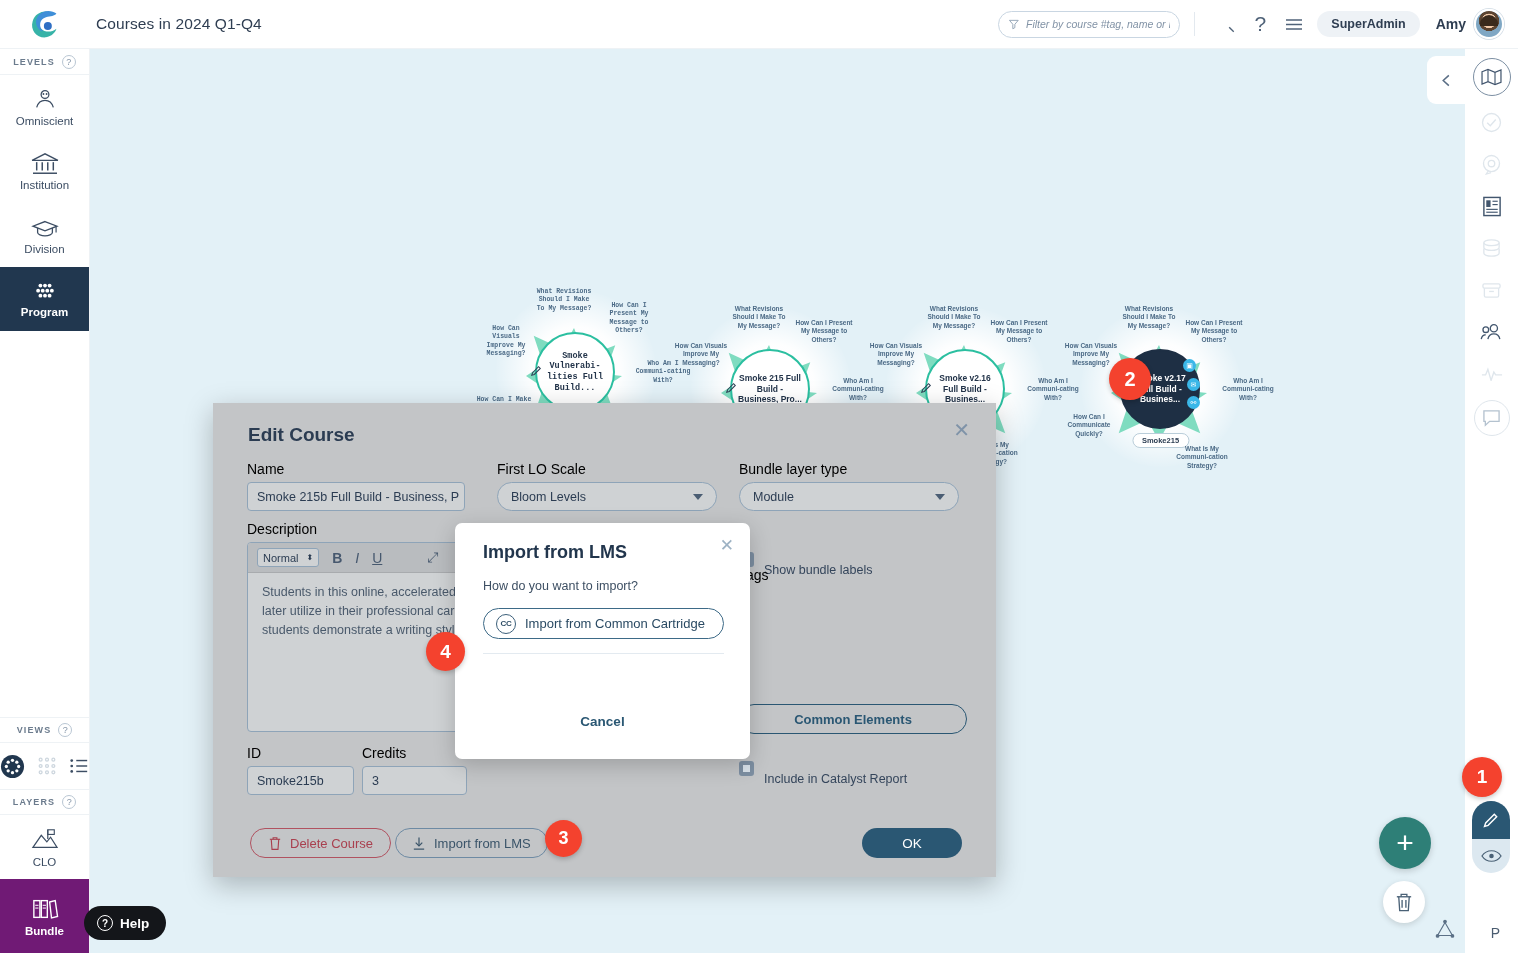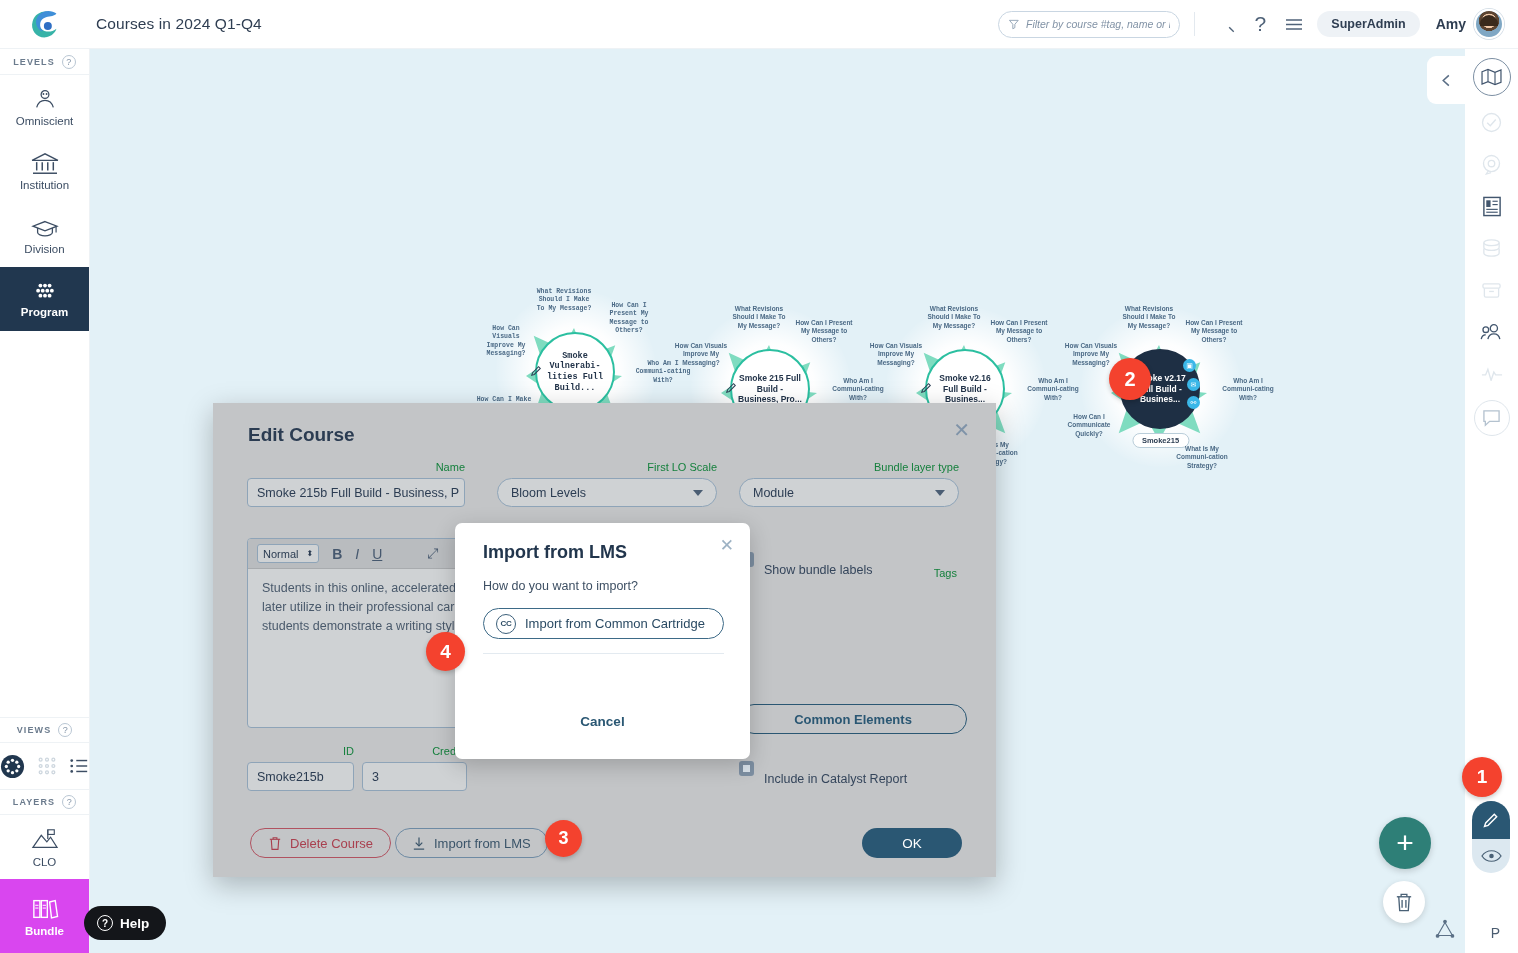--- a/index.html
+++ b/index.html
@@ -69,21 +69,21 @@
     width: 14px; height: 14px; border-radius: 50%; border: 1px solid #b9c6d3;
     color: #8495a8; font-size: 9px; display: flex; align-items: center; justify-content: center;
   }
   .sb-item {
     height: 64px; display: flex; flex-direction: column; align-items: center;
     justify-content: center; gap: 3px; color: #3c4d63;
   }
   .sb-item .lbl { font-size: 11.5px; color: #3c4d63; }
   .sb-item.active { background: #21374f; }
   .sb-item.active .lbl { color: #ffffff; font-weight: bold; }
-  .sb-item.active-teal { background: #d946ef; }
+  .sb-item.active-teal { background: #701a75; }
   .sb-item.active-teal .lbl { color: #ffffff; font-weight: bold; }
   .sb-views-row { height: 46px; display: flex; align-items: center; justify-content: center; gap: 12px; }
   .sb-spacer { flex: 1; }
 
   
   .canvas {
     position: absolute; left: 90px; top: 49px; width: 1428px; height: 904px;
     background: #e3f1f7; overflow: hidden;
   }
   .map-node { position: absolute; width: 195px; height: 175px; }
@@ -182,21 +182,21 @@
     display: flex; align-items: center; justify-content: center; font-size: 10px;
   }
 
   
   .dialog {
     position: absolute; left: 213px; top: 403px; width: 783px; height: 474px;
     background: #c3c5c7; box-shadow: 0 8px 26px rgba(0,0,0,.25); z-index: 40;
   }
   .dlg-title { position: absolute; left: 35px; top: 21px; font-size: 19px; color: #2b3c52; font-weight: bold; }
   .dlg-x { position: absolute; right: 26px; top: 15px; color: #7f93a8; font-size: 20px; }
-  .fld-label { font-size: 11px; color: #15803d; margin-bottom: 5px; text-align: right; }
+  .fld-label { font-size: 14px; color: #000000; margin-bottom: 5px; }
   .txt-input {
     background: #cfd2d4; border: 1px solid #8ea4b8; border-radius: 4px;
     height: 29px; display: flex; align-items: center; padding: 0 9px;
     font-size: 12.5px; color: #2b3c52; overflow: hidden; white-space: nowrap;
   }
   .sel-input {
     background: #cfd2d4; border: 1px solid #8ea4b8; border-radius: 15px;
     height: 29px; display: flex; align-items: center; padding: 0 13px;
     font-size: 12.5px; color: #2b3c52; justify-content: space-between; text-align: center;
   }

